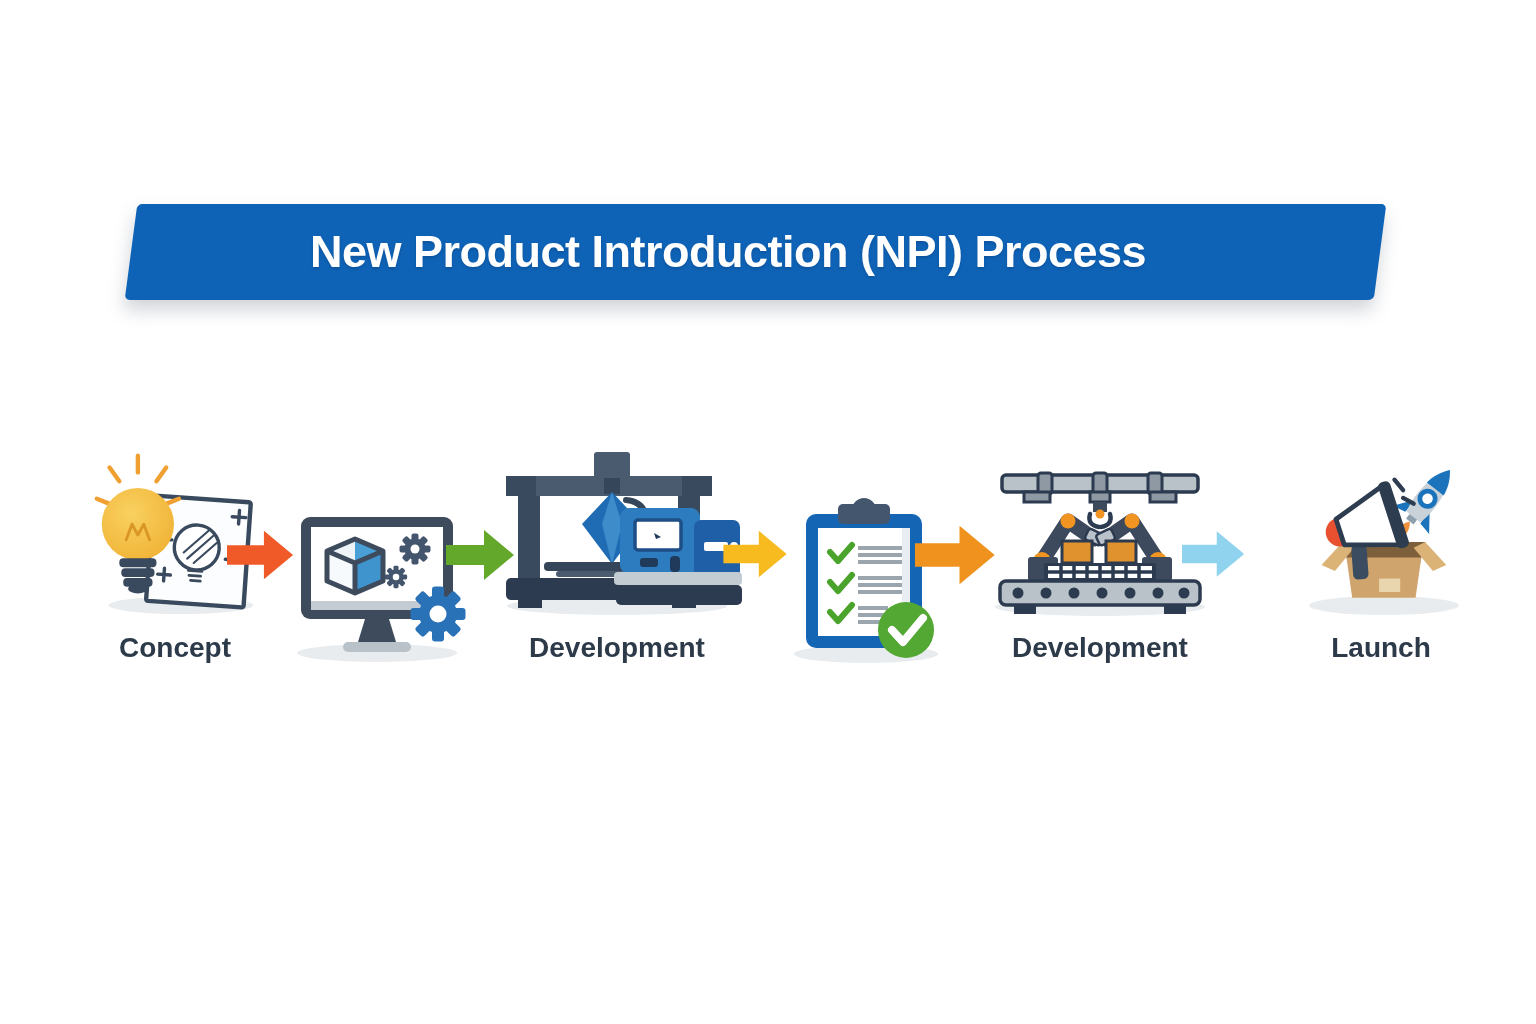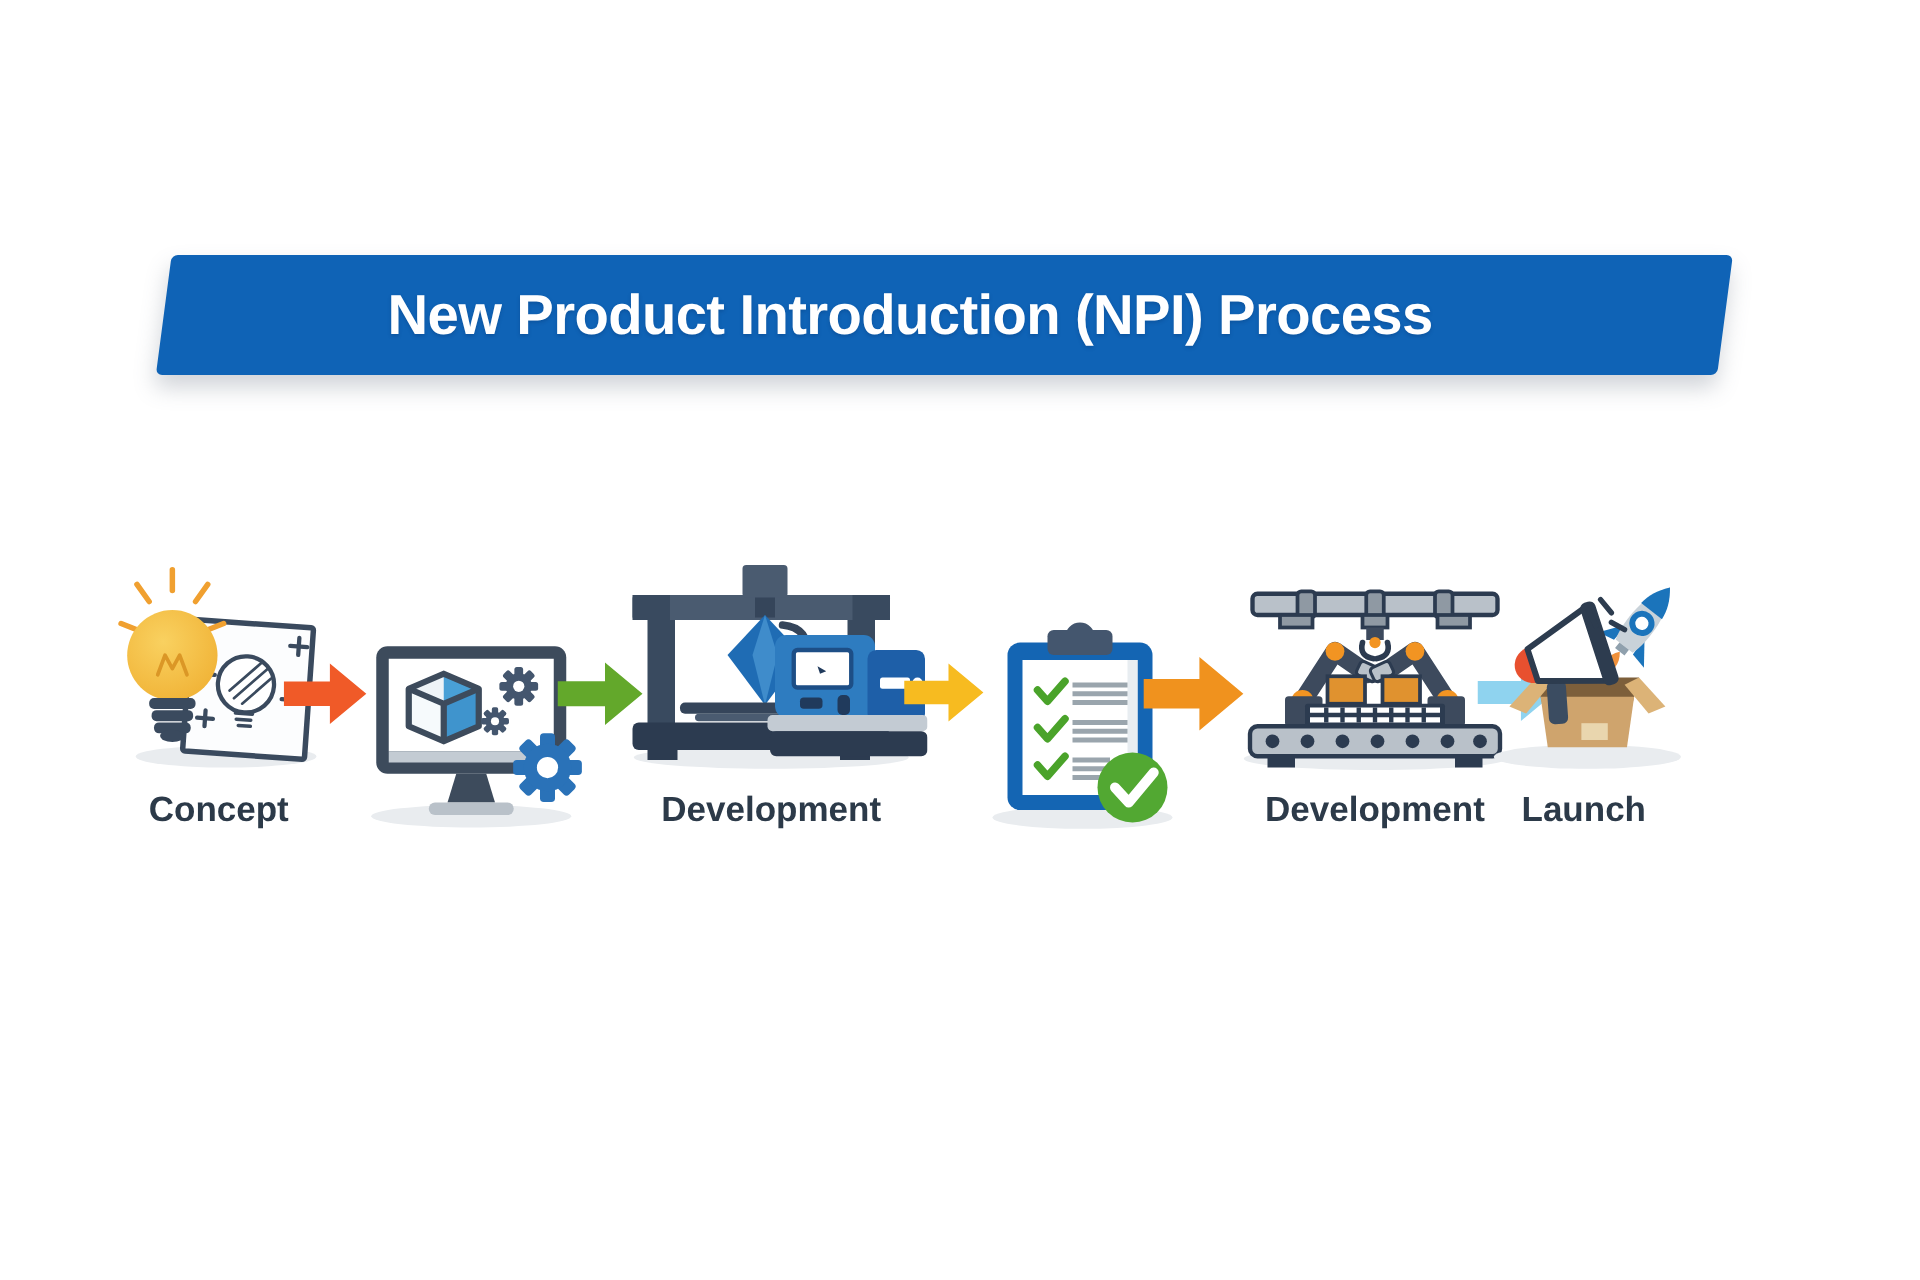--- a/index.html
+++ b/index.html
@@ -277,21 +277,21 @@
         </g>
       </g>
     </svg>
     <div class="stage-label">Development</div>
   </div>
 
   <svg class="arrow" style="left:1182px;top:524px;" width="64" height="60" viewBox="0 0 70 58">
     <polygon points="0,19 38,19 38,4 68,29 38,54 38,39 0,39" fill="#8fd3ef"></polygon>
   </svg>
 
-  <div class="stage" style="left:1174px;width:186px;">
+  <div class="stage" style="left:1288px;width:186px;">
     <svg width="185" height="175" viewBox="0 0 185 175">
       <ellipse cx="95" cy="164" rx="78" ry="10" fill="#e9ecef"></ellipse>
       <g transform="translate(138,56) rotate(38)">
         <path d="M0,26 C7,34 6,44 0,52 C-6,44 -7,34 0,26 Z" fill="#f0913b"></path>
         <path d="M-9,4 L-24,24 L-10,21 Z" fill="#1b74bb"></path>
         <path d="M9,4 L24,24 L10,21 Z" fill="#1b74bb"></path>
         <path d="M0,-42 C13,-26 14,4 9,20 L-9,20 C-14,4 -13,-26 0,-42 Z" fill="#c9d2d9"></path>
         <path d="M0,-42 C7,-33 10,-26 11,-17 L-11,-17 C-10,-26 -7,-33 0,-42 Z" fill="#1b74bb"></path>
         <rect x="-5" y="20" width="10" height="6" fill="#8fa0ad"></rect>
         <circle cx="0" cy="-4" r="8" fill="#ffffff" stroke="#1b74bb" stroke-width="5"></circle>

